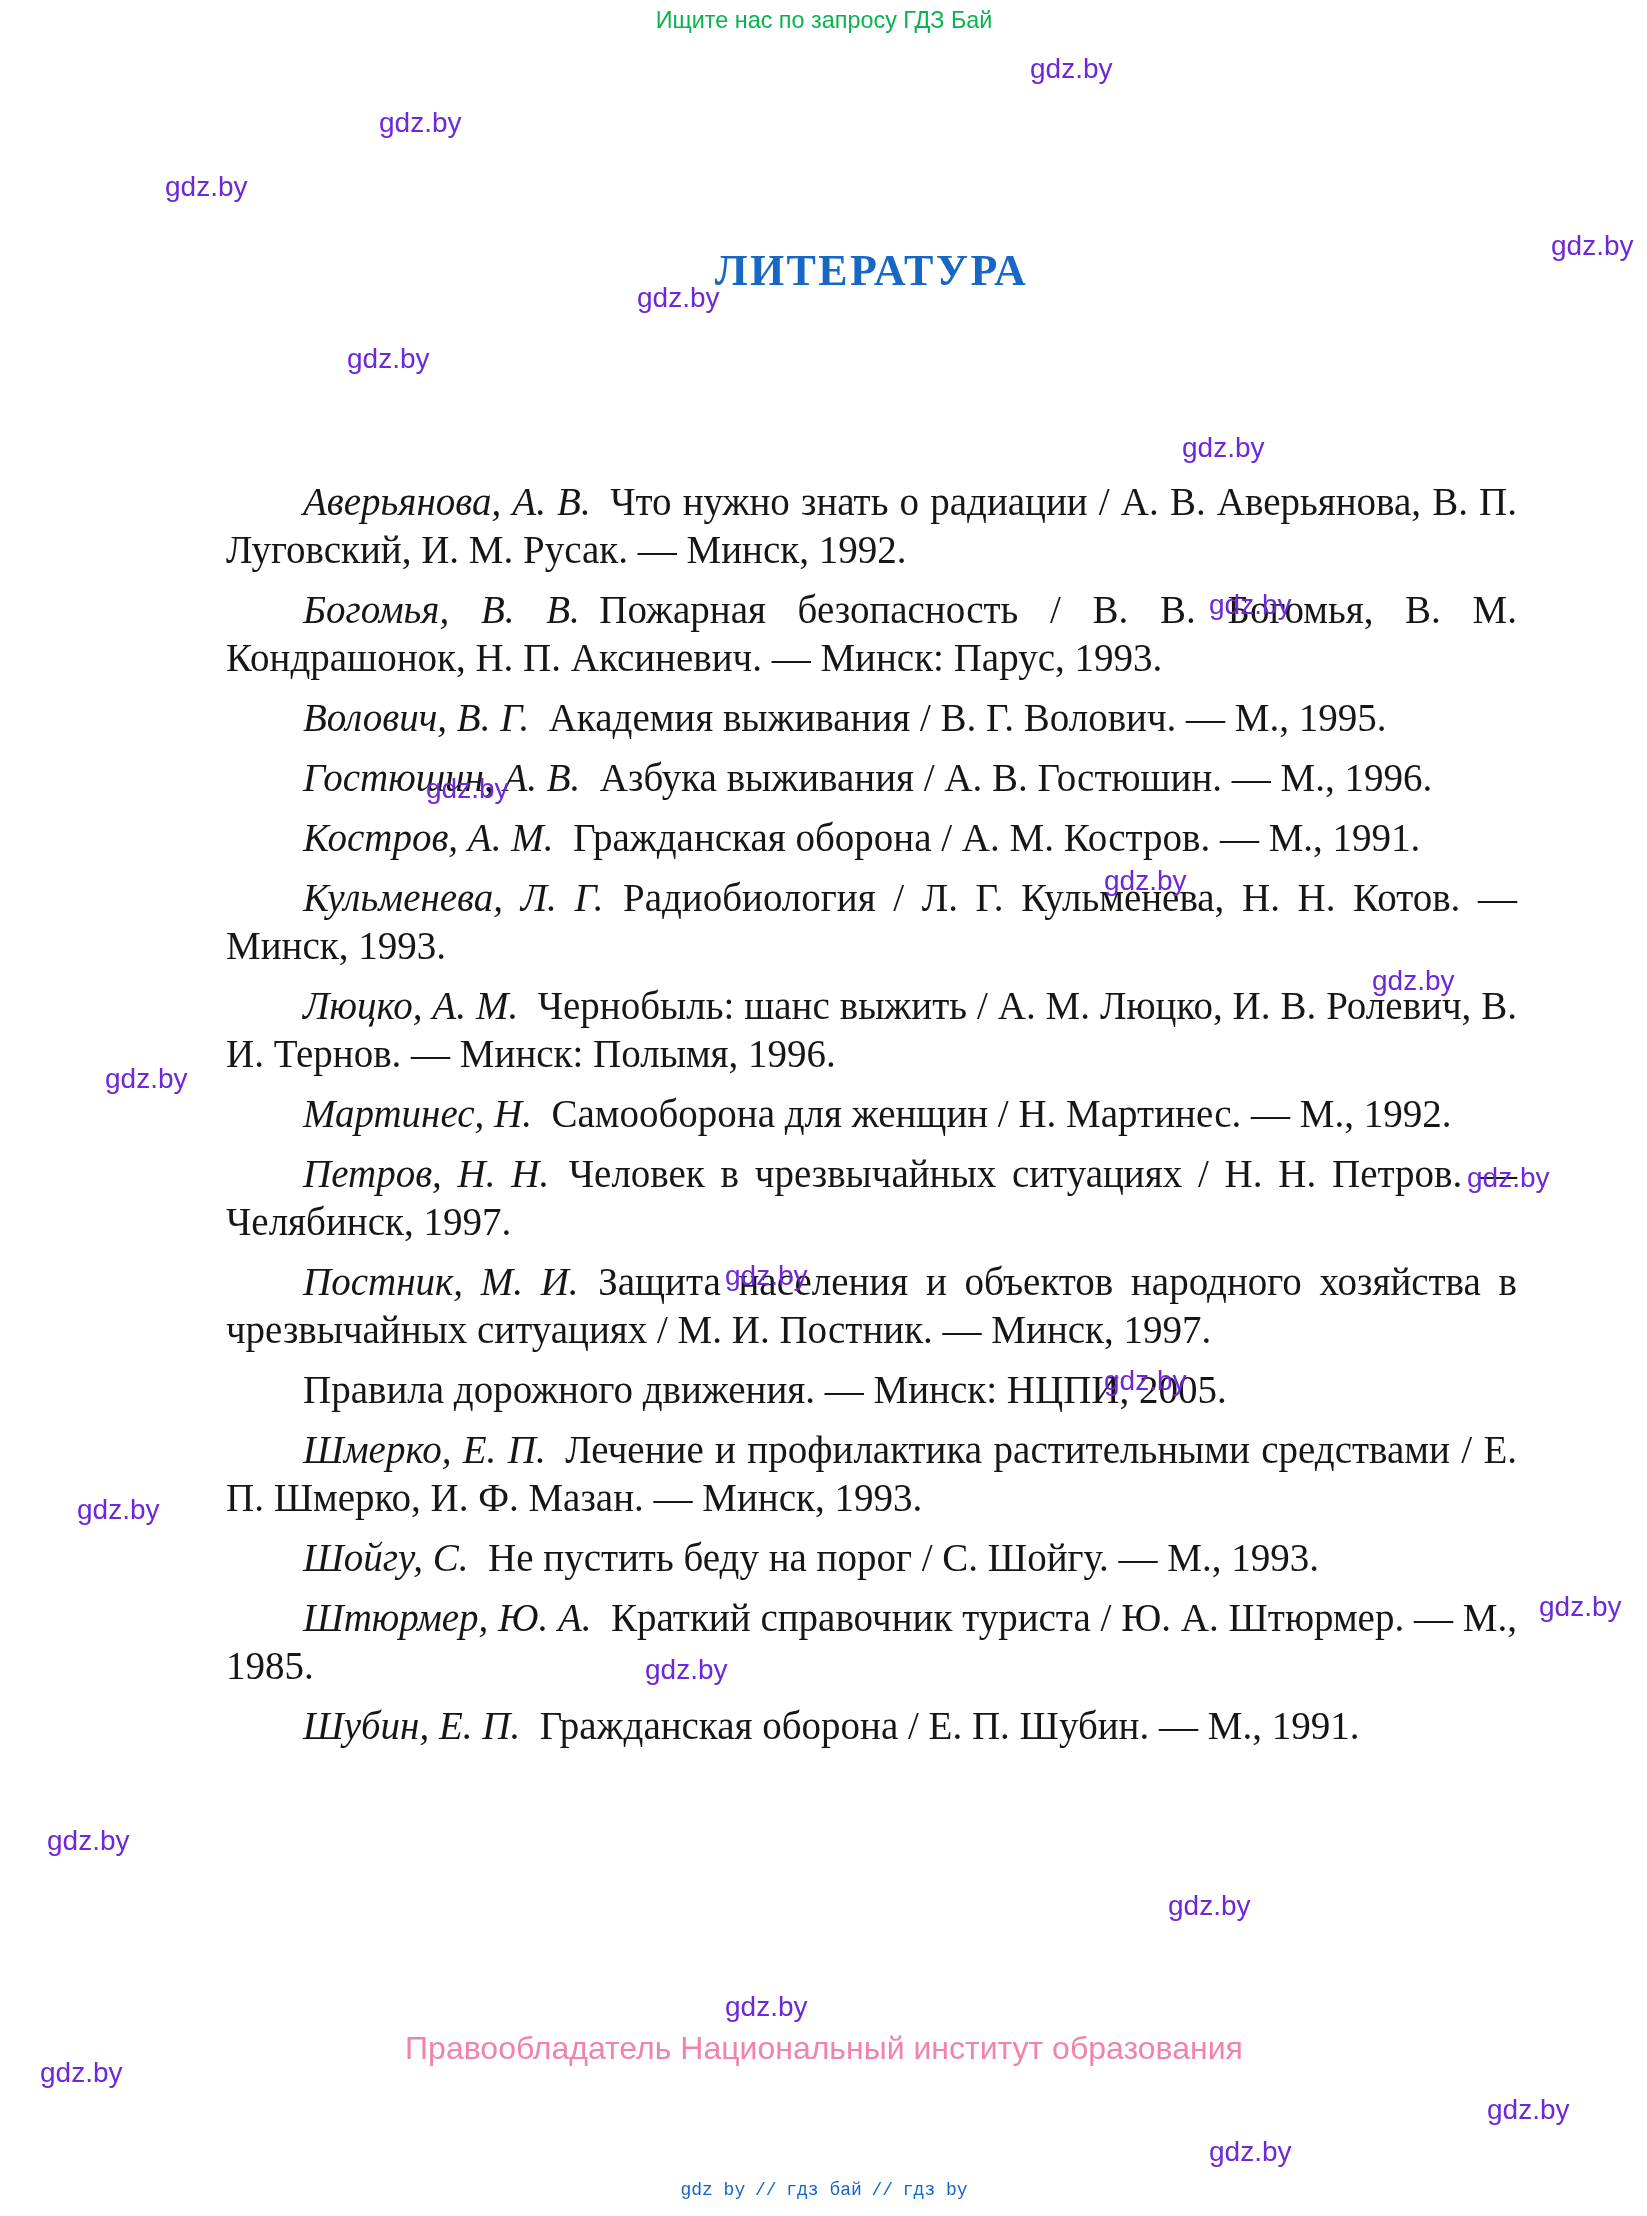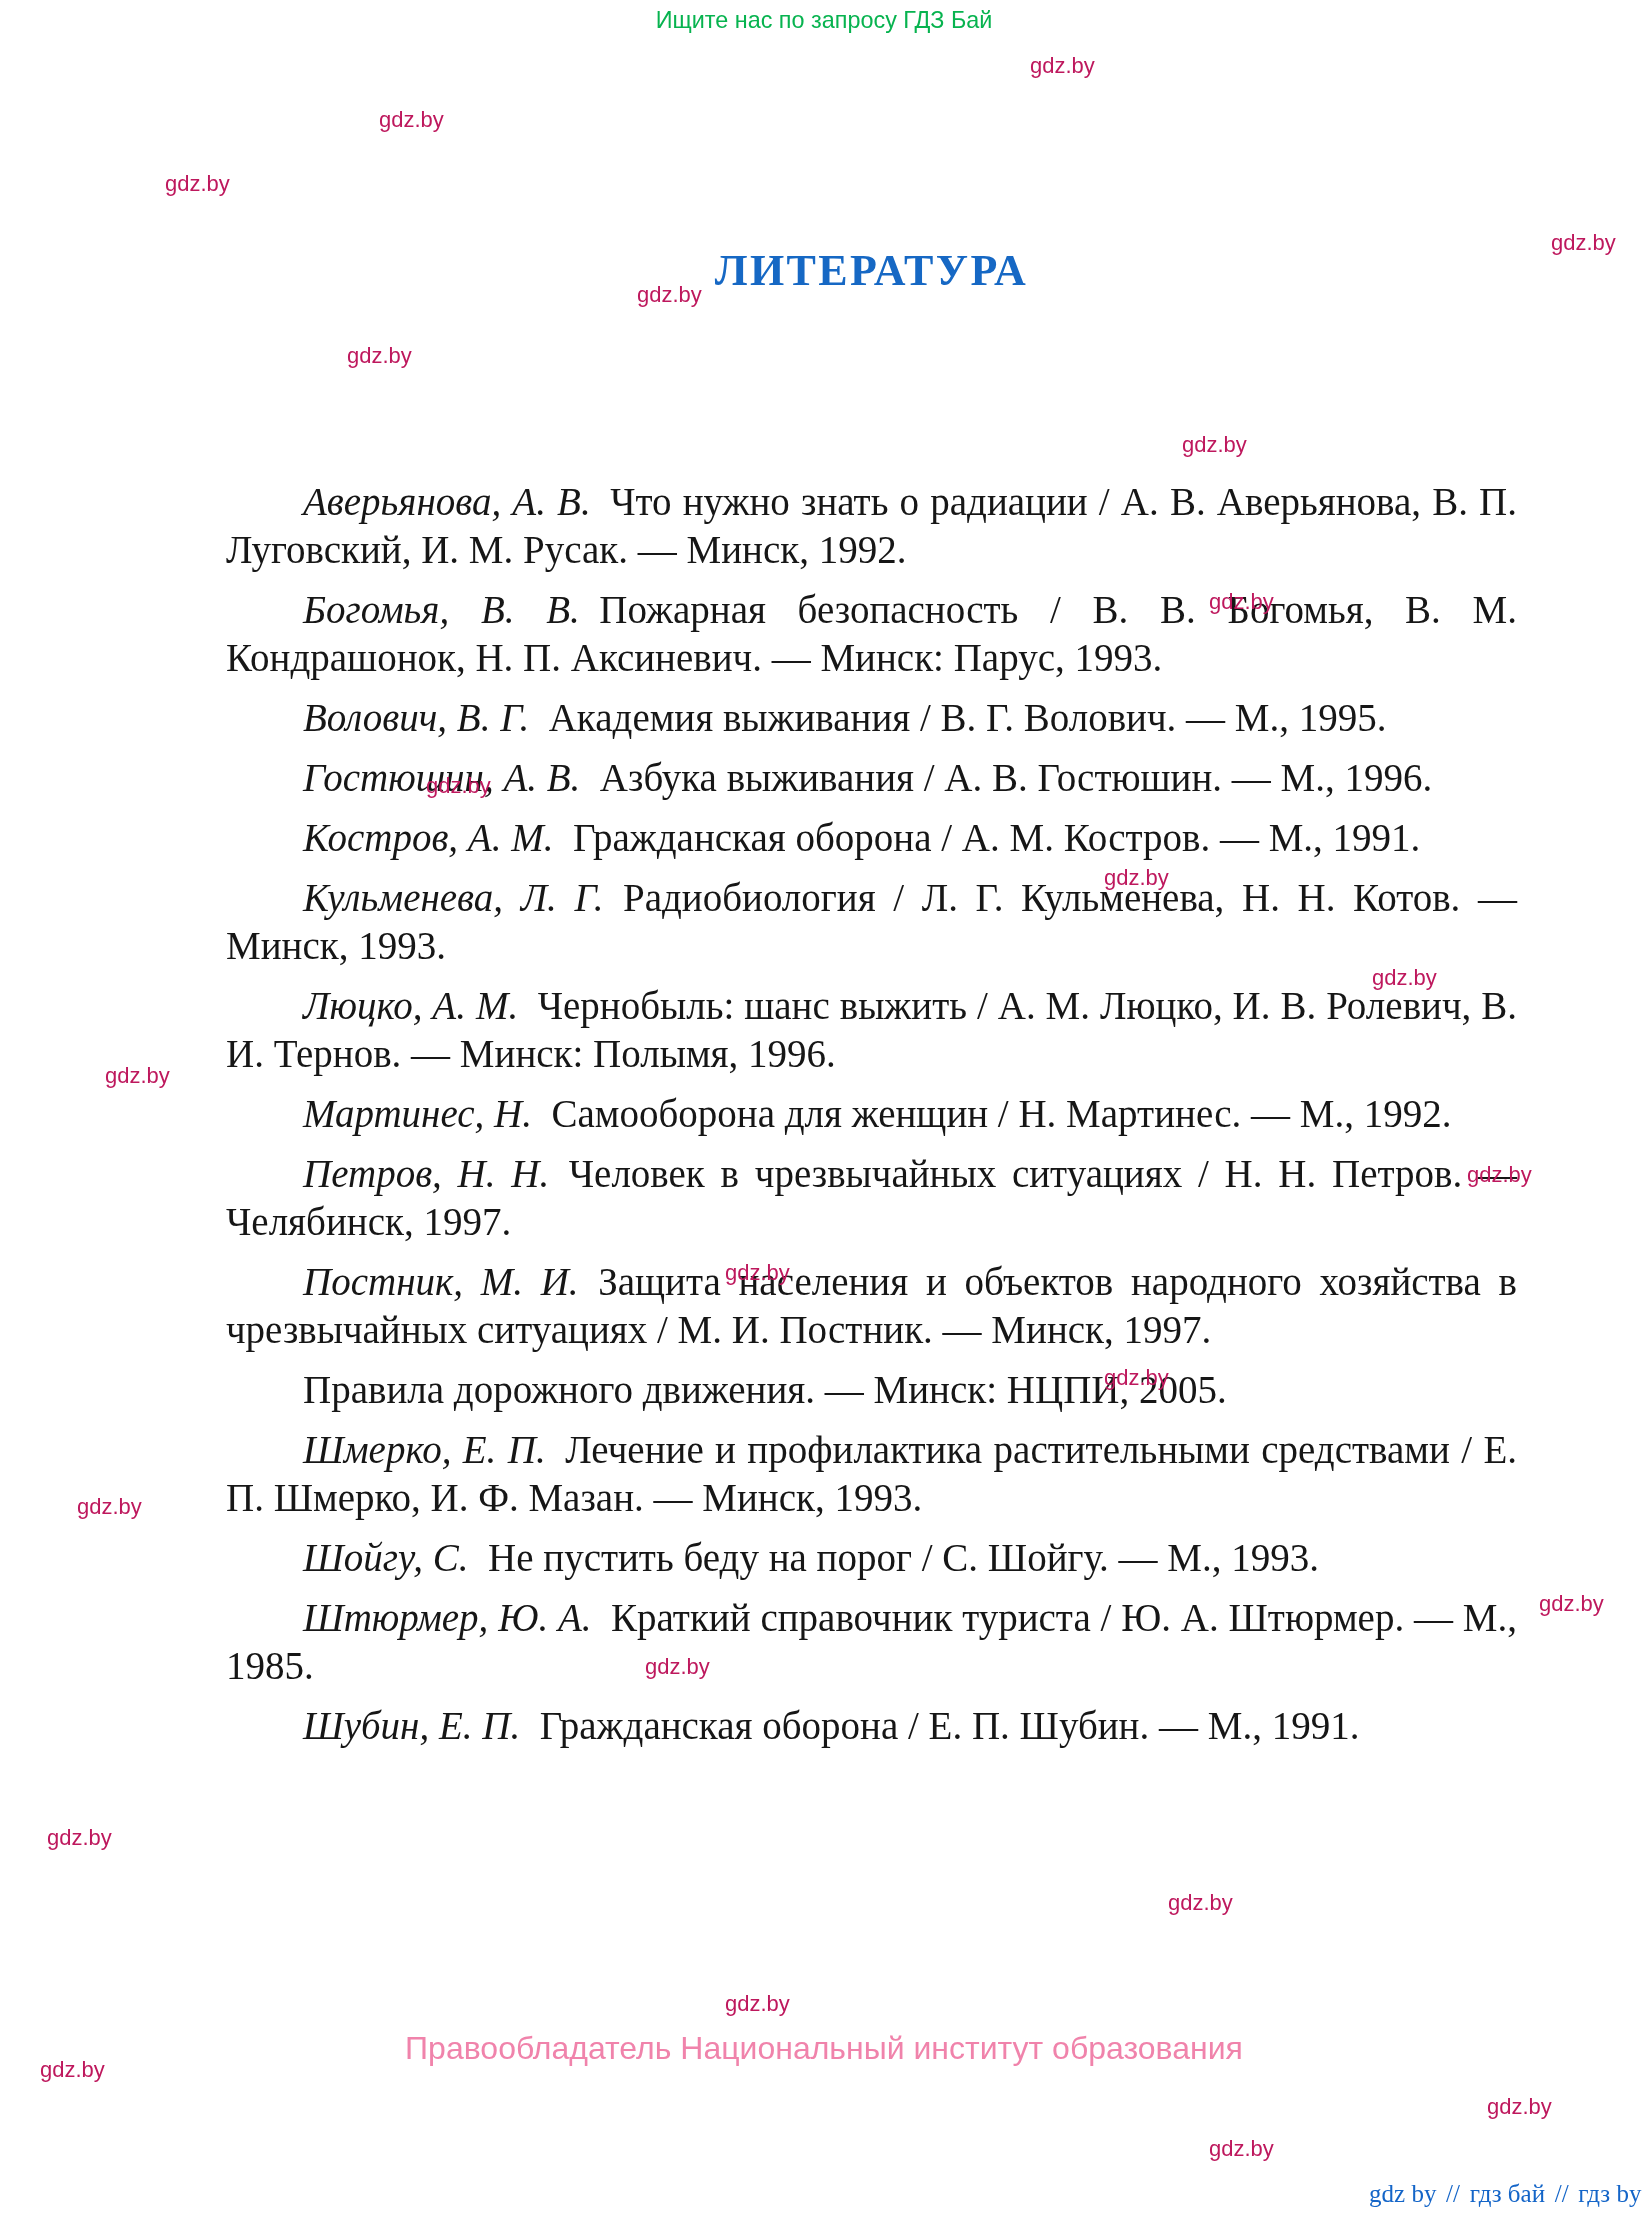--- a/index.html
+++ b/index.html
@@ -35,38 +35,38 @@
     font-size: 39px;
     line-height: 48px;
     color: #161616;
     text-align: justify;
   }
   .bib p { margin: 12px; text-indent: 77px; }
   .bib i { font-style: italic; }
   .watermark {
     position: absolute;
     font-family: "Liberation Sans", sans-serif;
-    font-size: 22px;
-    color: #be185d;
+    font-size: 28px;
+    color: #6d28d9;
     white-space: nowrap;
   }
   .copyright {
     position: absolute;
     top: 2030px; left: 0; width: 100%;
     text-align: center;
     font-family: "Liberation Sans", sans-serif;
     font-size: 32px;
     color: #f083ab;
   }
   .footer {
     position: absolute;
     top: 2180px; left: 0; width: 100%;
-    text-align: right;
-    font-family: Liberation Serif, serif;
-    font-size: 25px;
+    text-align: center;
+    font-family: Liberation Mono, monospace;
+    font-size: 18px;
     color: #444444;
   }
   .footer a {
     color: #1465c8;
     text-decoration: none;
     margin: 0 6.5px;
     cursor: pointer;
   }
   .footer .sep { color: #1465c8; margin: 0 3.2px; }
 </style>

